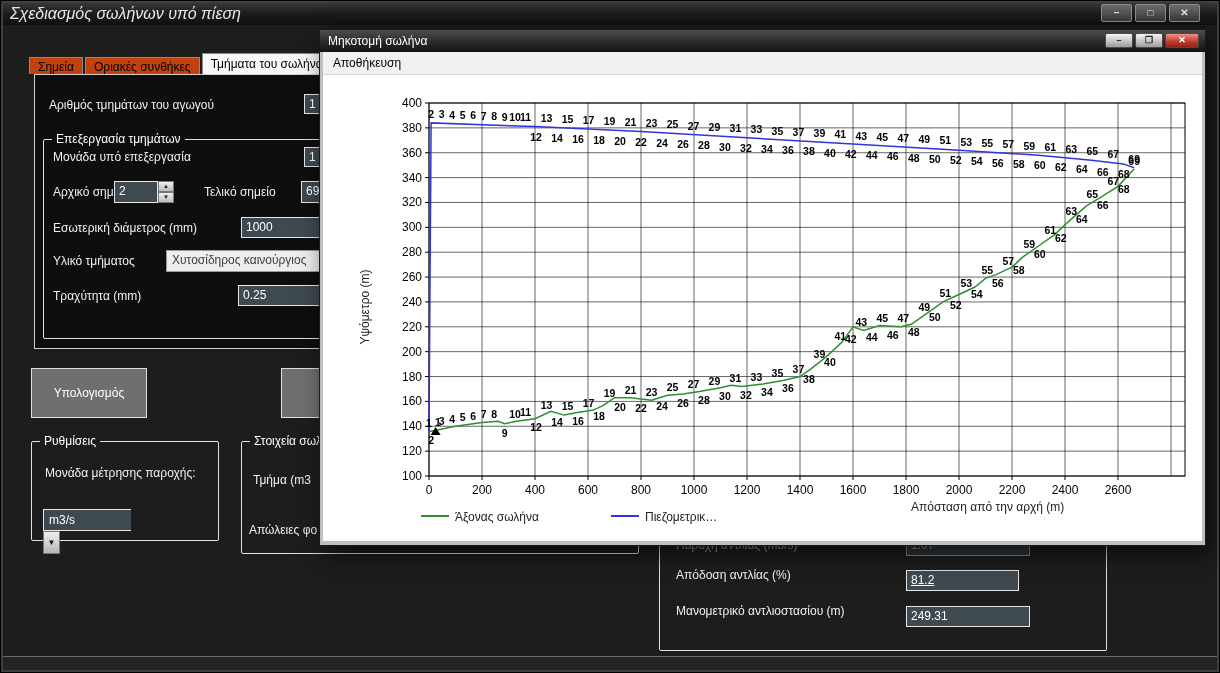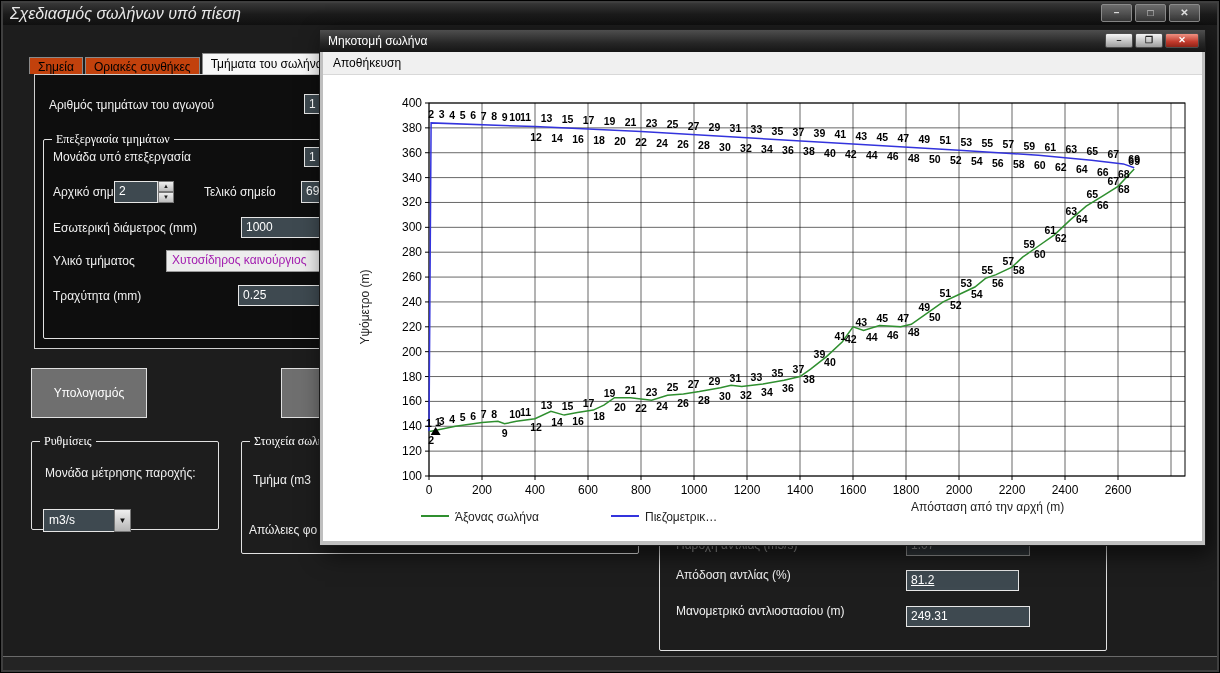--- a/index.html
+++ b/index.html
@@ -25,38 +25,38 @@
          font-size:12px; padding:2px 8px 1px 8px; margin-right:2px; height:17px; white-space:nowrap; overflow:hidden; }
   .tab.selected { background:#f7f7f7; height:21px; padding-top:3px; }
   .tab.cut { width:14px; padding:2px 3px; }
 
   .panel { position:absolute; left:33px; top:73px; width:600px; height:275px;
            background:#0e0e0e; border:1px solid #cfcfcf; z-index:1; }
 
   .lbl { position:absolute; color:#f0f0f0; font-size:12px; white-space:nowrap; z-index:2; }
   .input-dark { position:absolute; background:#3e4950; border:1px solid #e6e6e6; color:#fff;
                 font-size:12px; padding:2px 4px; z-index:2; overflow:hidden; white-space:nowrap; }
-  .input-light { position:absolute; background:#ededed; border:1px solid #9a9a9a; color:#a21caf;
+  .input-light { position:absolute; background:#ededed; border:1px solid #9a9a9a; color:#404040;
                  font-size:12px; padding:2px 5px; z-index:2; overflow:hidden; white-space:nowrap; }
   .group { position:absolute; border:1px solid #e2e2e2; border-radius:2px; z-index:1; }
-  .gtitle { position:absolute; top:-8px; left:8px; font-size:12px; color:#fff; padding:0 4px; white-space:nowrap;font-family:Liberation Serif, serif; }
+  .gtitle { position:absolute; top:-8px; left:8px; font-size:12px; color:#fff; padding:0 4px; white-space:nowrap; }
   .bg-panel { background:#0e0e0e; }
   .bg-win { background:#1d1d1d; }
 
   .spin { position:absolute; display:flex; z-index:2; }
   .spin .val { width:44px; height:22px; background:#3e4950; border:1px solid #e6e6e6; color:#fff; font-size:12px; padding:2px 4px; }
   .spin .arrows { width:16px; height:22px; display:flex; flex-direction:column; }
   .spin .arrows div { flex:1; background:linear-gradient(#efefef,#bdbdbd); border:1px solid #777;
                       font-size:6px; color:#222; text-align:center; line-height:9px; }
 
   .btn3d { position:absolute; background:#6f6f6f; border:1px solid #e0e0e0; color:#fff;
            font-size:12px; text-align:center; display:flex; align-items:center; justify-content:center;
            padding:2px 6px; line-height:15px; z-index:2; }
 
-  .combo { position:absolute; display:flex; z-index:2; }
+  .combo { position:absolute; display:flex; z-index:2;flex-direction:column; }
   .combo .cval { background:#3e4950; border:1px solid #e6e6e6; border-right:none; color:#fff; font-size:12px; padding:3px 5px; flex:1; }
   .combo .carr { width:17px; background:linear-gradient(#efefef,#b5b5b5); border:1px solid #777;
                  font-size:8px; color:#111; text-align:center; line-height:21px; }
 
   .dim { opacity:.55; }
 
   
   #chart-window { position:absolute; left:318px; top:28px; width:887px; height:517px;
                   background:#bfbfbf; border:1px solid #1a1a1a; z-index:20;
                   box-shadow:6px 8px 22px rgba(0,0,0,.65); padding:0 3px 3px 3px; }
@@ -124,21 +124,21 @@
 
   <div class="lbl" style="left:52px; top:253px;">Υλικό τμήματος</div>
   <div class="input-light" style="left:165px; top:249px; width:175px; height:22px;">Χυτοσίδηρος καινούργιος</div>
 
   <div class="lbl" style="left:52px; top:288px;">Τραχύτητα (mm)</div>
   <div class="input-dark" style="left:237px; top:284px; width:100px; height:21px;">0.25</div>
 
   <div class="btn3d" style="left:30px; top:367px; width:116px; height:50px;">Υπολογισμός</div>
   <div class="btn3d" style="left:280px; top:367px; width:116px; height:50px;">Σχεδι</div>
 
-  <div class="group bg-win" style="left:30px; top:440px; width:188px; height:89px;">
+  <div class="group bg-win" style="left:30px; top:440px; width:188px; height:100px;">
     <span class="gtitle bg-win">Ρυθμίσεις</span>
   </div>
   <div class="lbl" style="left:44px; top:465px;">Μονάδα μέτρησης παροχής:</div>
   <div class="combo" style="left:42px; top:508px; width:88px; height:23px;">
     <div class="cval">m3/s</div>
     <div class="carr">▼</div>
   </div>
 
   <div class="group bg-win" style="left:240px; top:440px; width:398px; height:113px;">
     <span class="gtitle bg-win">Στοιχεία σωλή</span>

